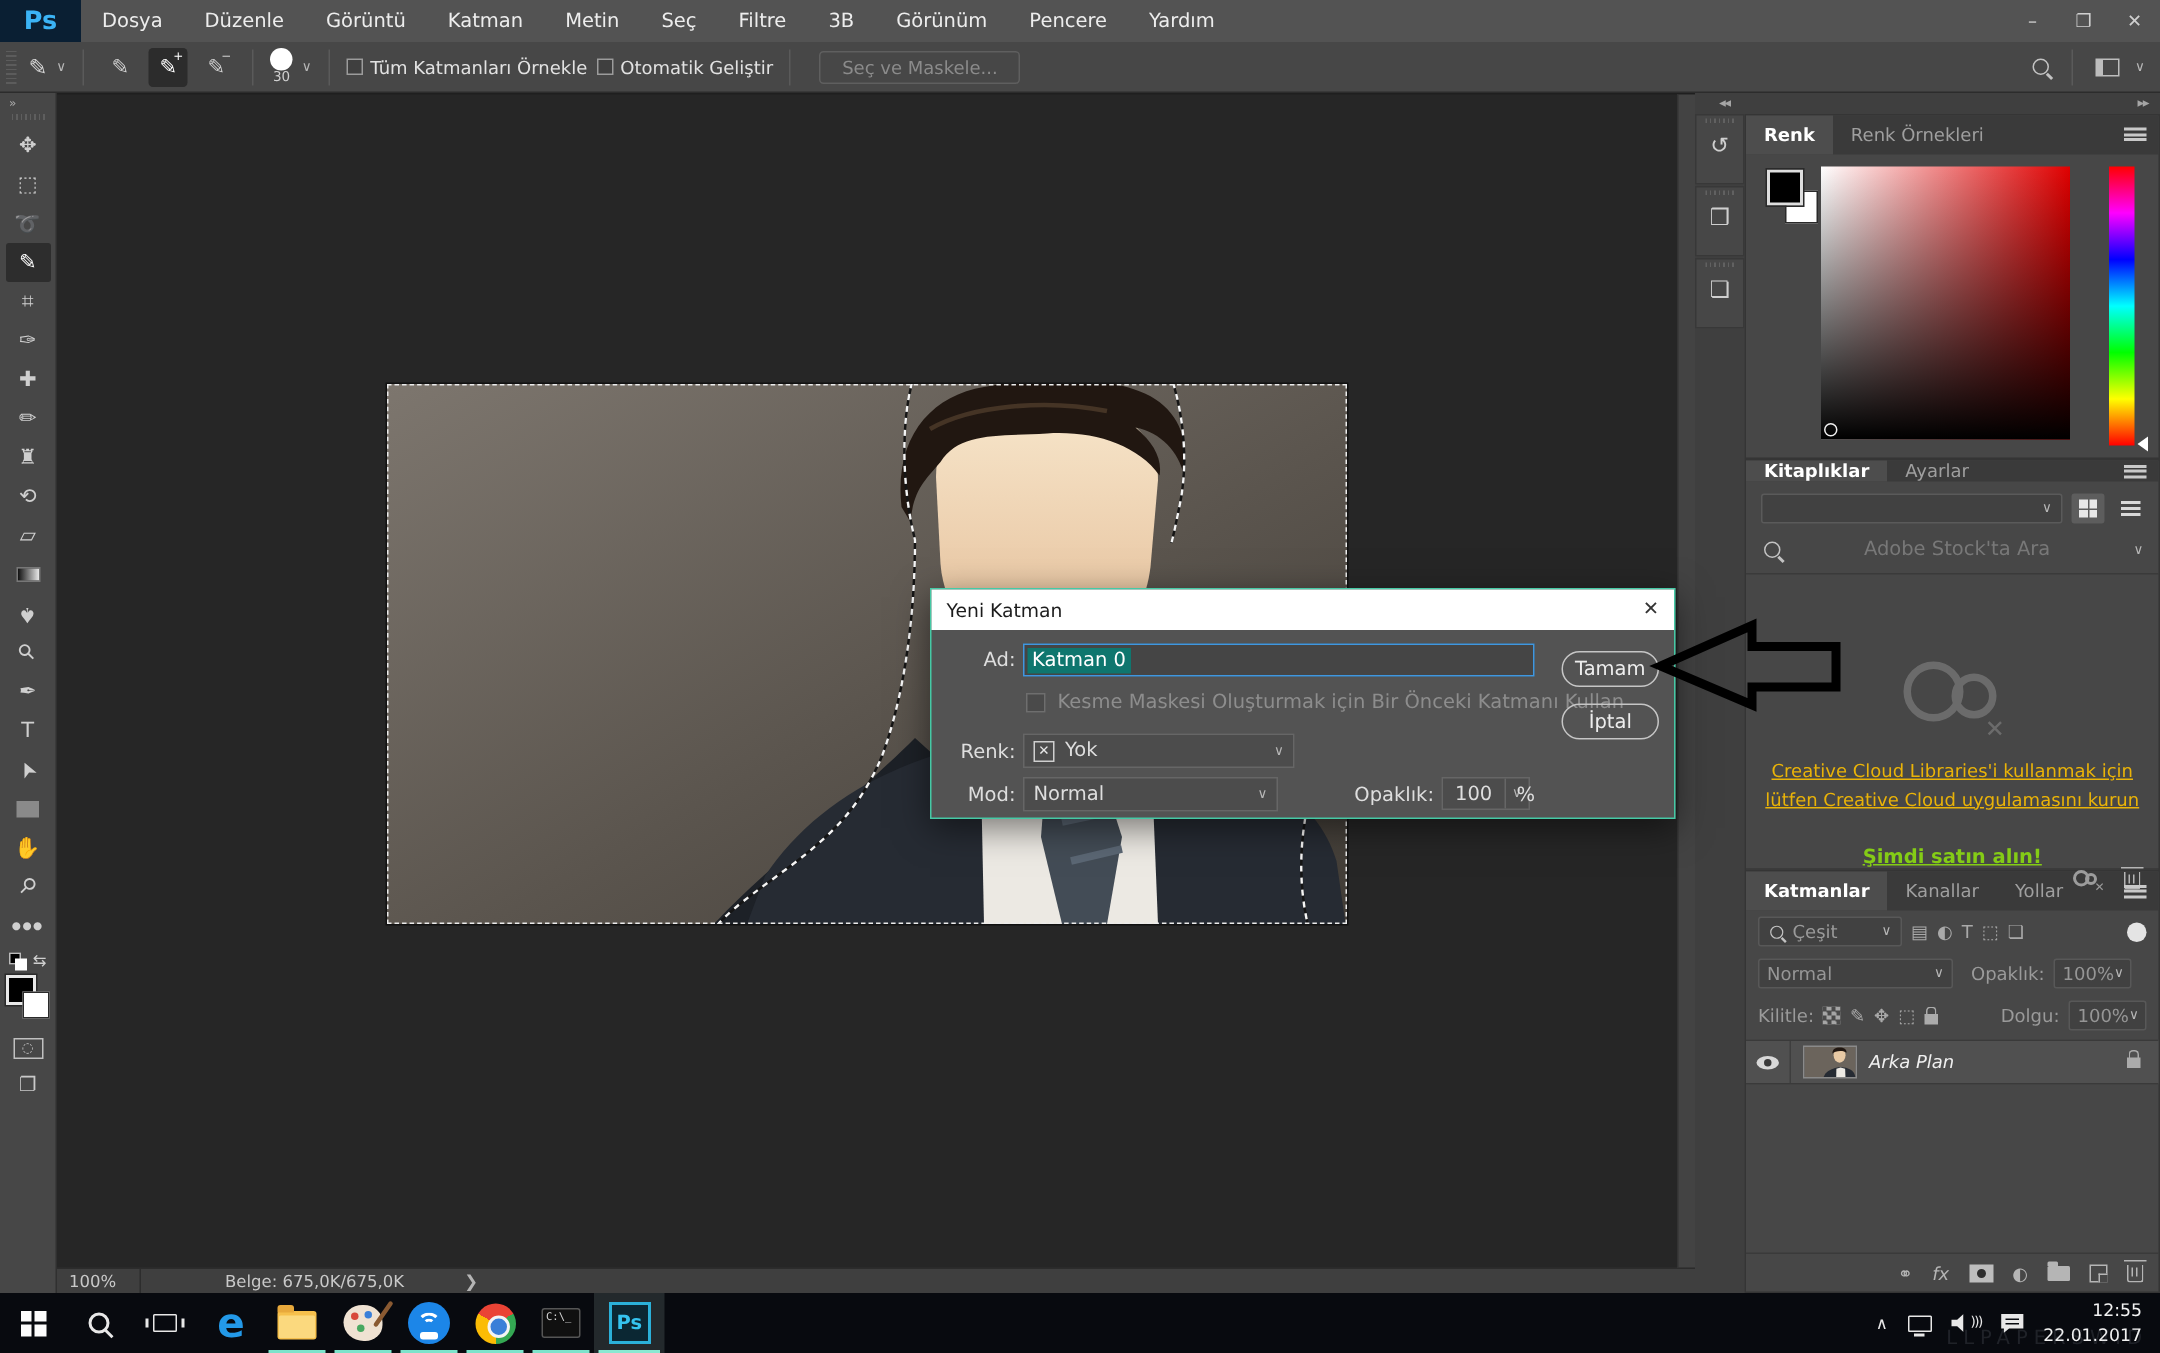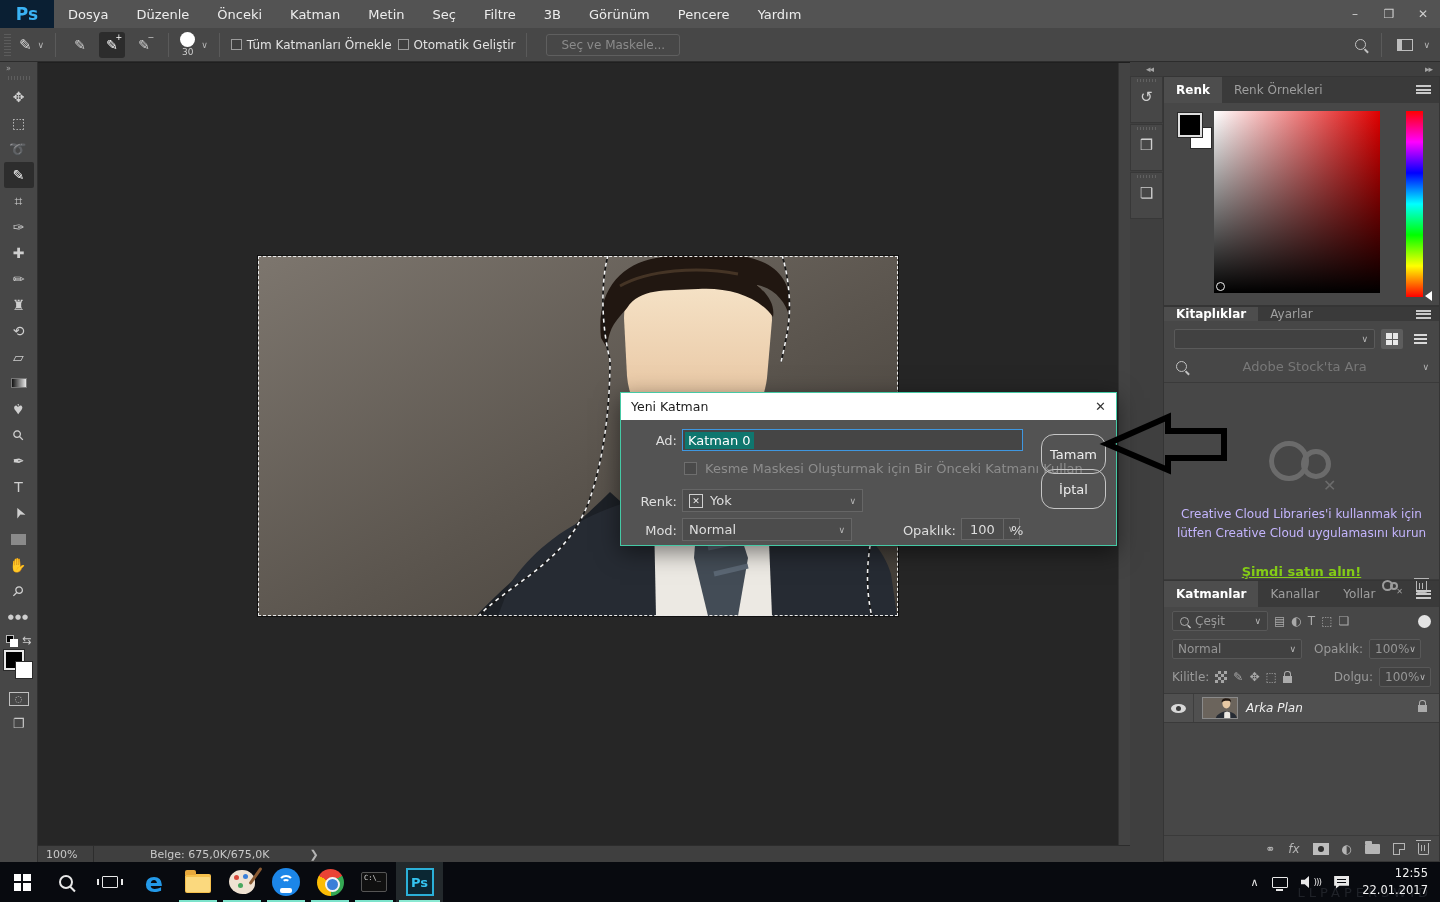--- a/index.html
+++ b/index.html
@@ -136,21 +136,21 @@
   .listglyph { width:13px; height:11px;
     background:repeating-linear-gradient(to bottom,#d9d9d9 0 2px,transparent 2px 4px); }
   .librow2 { display:flex; align-items:center; gap:8px; padding:6px 10px 8px 12px; border-bottom:1px solid #3a3a3a; }
   .libsearch-ph { color:#787878; flex:1; font-size:13px;text-align:center; }
   .libbody { flex:1; position:relative; text-align:center; color:#909090; }
   .ccicon { margin:56px auto 14px; width:74px; height:52px; position:relative; opacity:.55; }
   .ccicon .c1,.ccicon .c2 { position:absolute; border:5px solid #8a8a8a; border-radius:50%; }
   .ccicon .c1 { width:40px; height:40px; left:4px; top:2px; }
   .ccicon .c2 { width:30px; height:30px; right:8px; top:10px; }
   .ccicon .x { position:absolute; right:2px; bottom:-4px; color:#8a8a8a; font-size:16px; font-weight:bold; }
-  .libmsg { font-size:12px; line-height:1.55; color:#c4b5fd; }
+  .libmsg { font-size:12px; line-height:1.55; color:#eab308;text-decoration:underline; }
   .buylink { display:inline-block; margin-top:22px; color:#84cc16; font-weight:bold; font-size:13px;
     text-decoration:underline; }
   .libfoot { height:26px; border-top:1px solid #3a3a3a; display:flex; align-items:center;
     justify-content:flex-end; gap:14px; padding-right:12px; }
   .ccsmall { position:relative; width:20px; height:13px; opacity:.8; }
   .ccsmall .c1,.ccsmall .c2 { position:absolute; border:2px solid #b5b5b5; border-radius:50%; }
   .ccsmall .c1 { width:11px; height:11px; left:0; top:0; }
   .ccsmall .c2 { width:8px; height:8px; right:4px; top:2px; }
   .ccsmall .x { position:absolute; right:-1px; bottom:-3px; color:#b5b5b5; font-size:8px; font-weight:bold; }
   .trash { position:relative; width:11px; height:12px; border:1.5px solid #b5b5b5; border-top:none; border-radius:0 0 2px 2px; }
@@ -206,21 +206,21 @@
   .dlg-check { position:absolute; left:63px; top:41px; display:flex; gap:8px; align-items:center; color:#8d8d8d; }
   .dlg-cbox { width:13px; height:13px; background:#4a4a4a; border:1px solid #6e6e6e; }
   .ddown { position:absolute; height:23px; background:#4c4c4c; border:1px solid #666;
     display:flex; align-items:center; padding:0 6px; gap:7px; }
   .ddown .chev { margin-left:auto; }
   .xswatch { width:14px; height:14px; border:1px solid #cfcfcf; display:flex; align-items:center;
     justify-content:center; font-size:9px; color:#e8e8e8; }
   .spin { position:absolute; height:22px; background:#4c4c4c; border:1px solid #666; display:flex; align-items:center; }
   .spin .val { padding:0 8px; }
   .spin .cpart { border-left:1px solid #666; height:100%; width:16px; display:flex; align-items:center; justify-content:center; }
-  .dlg-btn { position:absolute; left:420px; width:65px; height:40px; border:1px solid #c6c6c6;
+  .dlg-btn { position:absolute; left:420px; width:65px; height:24px; border:1px solid #c6c6c6;
     border-radius:13px; display:flex; align-items:center; justify-content:center; color:#ededed; font-size:13px; }
 
   
   .arrow-svg { position:absolute; left:1090px; top:408px; pointer-events:none; }
 
   
   .taskbar { position:absolute; left:0; bottom:0; width:1440px; height:40px; background:#080a0f;
     display:flex; align-items:center; }
   .tb-item { width:44px; height:40px; display:flex; align-items:center; justify-content:center;
     position:relative; flex:none; }
@@ -281,21 +281,21 @@
 </head>
 <body>
 
 <div id="root" data-name="photoshop-window">
 
   <div class="menubar" data-name="menu-bar">
     <div class="pslogo" data-name="photoshop-logo">Ps</div>
     <div class="menus" data-name="menus">
       <span class="menu-item" data-name="menu-dosya">Dosya</span>
       <span class="menu-item" data-name="menu-duzenle">Düzenle</span>
-      <span class="menu-item" data-name="menu-goruntu">Önceki</span>
+      <span class="menu-item" data-name="menu-goruntu">Görüntü</span>
       <span class="menu-item" data-name="menu-katman">Katman</span>
       <span class="menu-item" data-name="menu-metin">Metin</span>
       <span class="menu-item" data-name="menu-sec">Seç</span>
       <span class="menu-item" data-name="menu-filtre">Filtre</span>
       <span class="menu-item" data-name="menu-3b">3B</span>
       <span class="menu-item" data-name="menu-gorunum">Görünüm</span>
       <span class="menu-item" data-name="menu-pencere">Pencere</span>
       <span class="menu-item" data-name="menu-yardim">Yardım</span>
     </div>
     <div class="wincontrols" data-name="window-controls">

